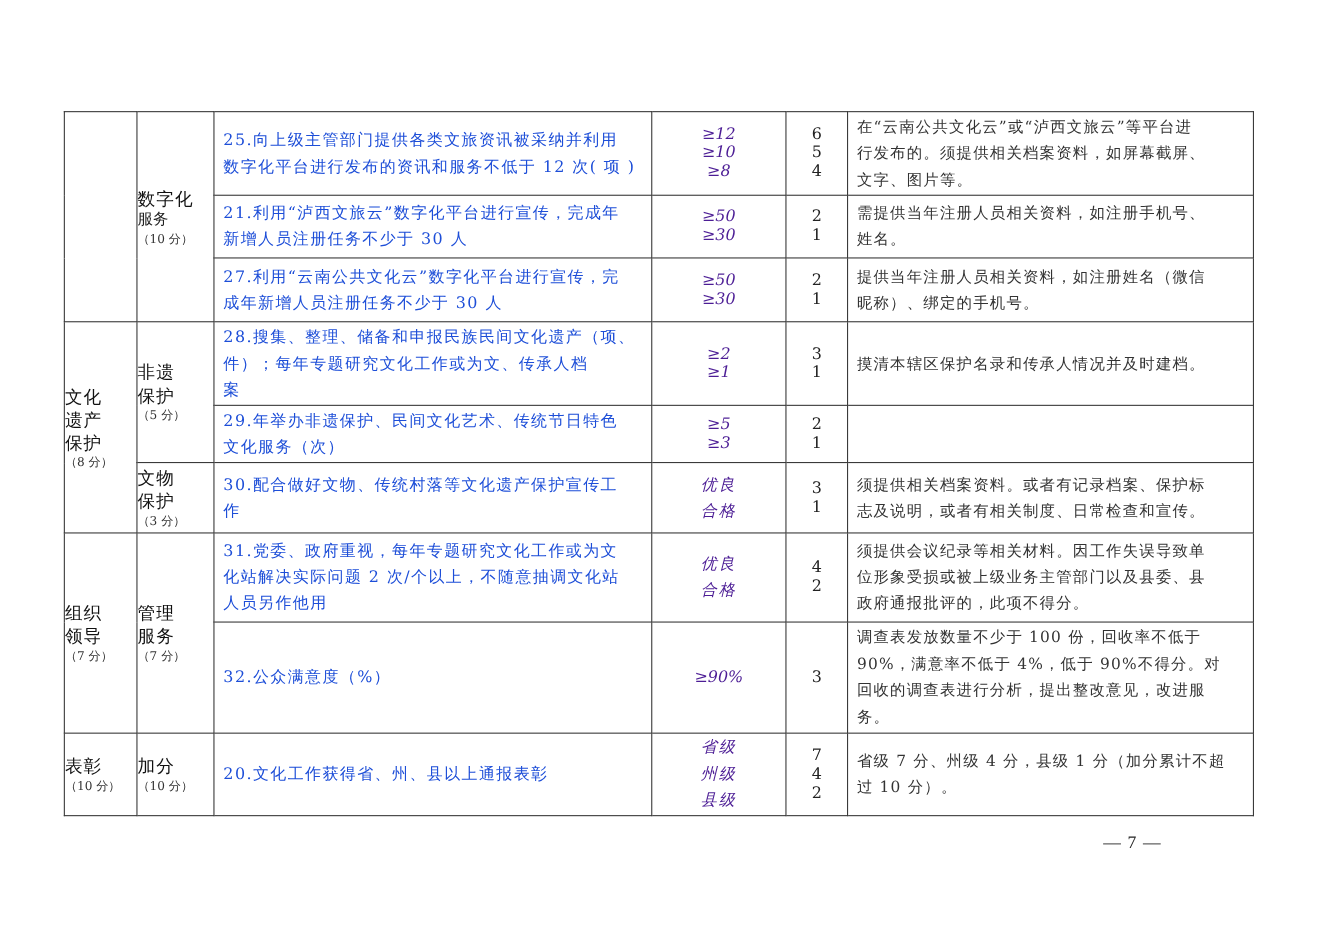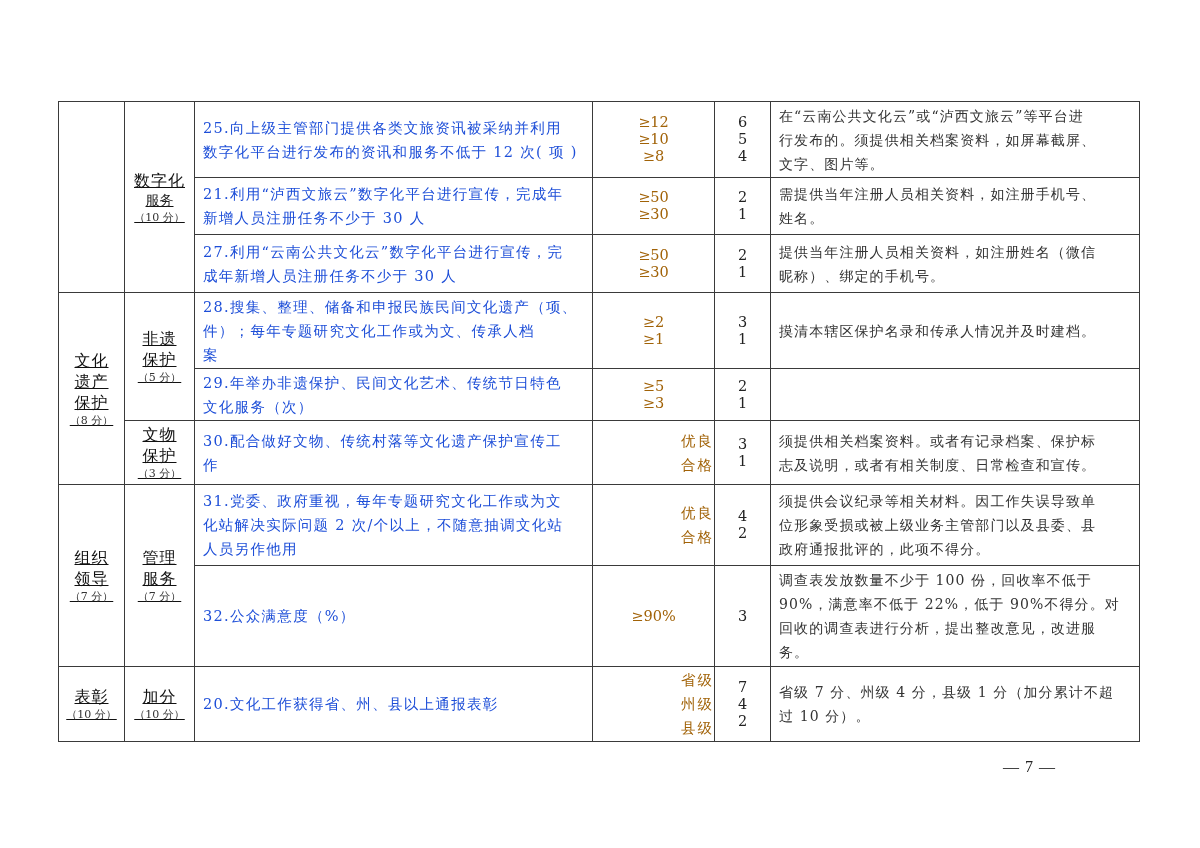--- a/index.html
+++ b/index.html
@@ -3,31 +3,31 @@
 <meta charset="utf-8">
 <style>
   html, body { margin: 0; padding: 0; background: #ffffff; }
   body { width: 1200px; height: 848px; position: relative; overflow: hidden;
          font-family: "DejaVu Serif", "Liberation Serif", serif; color: #222; }
   table.grid { position: absolute; left: 58px; top: 101px; border-collapse: collapse;
                table-layout: fixed; width: 1081px; }
   table.grid td { border: 1.4px solid #3a3a3a; padding: 0; vertical-align: middle; }
   col.c1 { width: 66px; } col.c2 { width: 70px; } col.c3 { width: 398px; }
   col.c4 { width: 122px; } col.c5 { width: 56px; } col.c6 { width: 369px; }
-  .cat { text-align: center; font-family: "DejaVu Sans", "Liberation Sans", sans-serif;
-         font-size: 16px; line-height: 21px; color: #111; text-decoration: underline; }
+  .cat { text-align: left; font-family: "DejaVu Sans", "Liberation Sans", sans-serif;
+         font-size: 16px; line-height: 21px; color: #111; }
   .cat .lbl { display: block; letter-spacing: 1px; }
   .cat .pts { display: block; font-size: 11px; line-height: 15px; color: #333;
               font-family: "DejaVu Serif", serif; }
   .sub .lbl { font-size: 16px; }
   .sub .lbl2 { display:block; font-size: 14px; line-height: 19px; font-family: "DejaVu Serif", serif; color:#222; }
   .item { font-size: 14.5px; line-height: 24px; padding: 0 6px 0 8px !important;
           letter-spacing: 1.3px; color: #1d4ed8; }
-  .std { text-align: center; font-size: 14.5px; line-height: 17px; color: #a16207; }
-  .std.cn { line-height: 24px; letter-spacing: 2px; text-align: right; }
+  .std { text-align: center; font-size: 14.5px; line-height: 17px; color: #4c1d95; font-style: italic; }
+  .std.cn { line-height: 24px; letter-spacing: 2px; }
   .score { text-align: center; font-size: 14.5px; line-height: 17px; color: #222; }
   .note { font-size: 14px; line-height: 24px; padding: 0 4px 0 8px !important;
           letter-spacing: 1.1px; color: #333; margin-left: 36px; }
   .line { display: block; }
   .page-num { position: absolute; left: 1003px; top: 758px; font-size: 16px;
               font-family: "Liberation Serif", serif; color: #222; letter-spacing: 1px; }
 </style>
 </head>
 <body>
 
@@ -214,21 +214,21 @@
         <span class="line">32.公众满意度（%）</span>
       </td>
       <td class="std">
         <span class="line">≥90%</span>
       </td>
       <td class="score">
         <span class="line">3</span>
       </td>
       <td class="note">
         <span class="line">调查表发放数量不少于 100 份，回收率不低于</span>
-        <span class="line">90%，满意率不低于 22%，低于 90%不得分。对</span>
+        <span class="line">90%，满意率不低于 4%，低于 90%不得分。对</span>
         <span class="line">回收的调查表进行分析，提出整改意见，改进服</span>
         <span class="line">务。</span>
       </td>
     </tr>
 
     <tr style="height:75px">
       <td class="cat">
         <span class="lbl">表彰</span>
         <span class="pts">（10 分）</span>
       </td>

